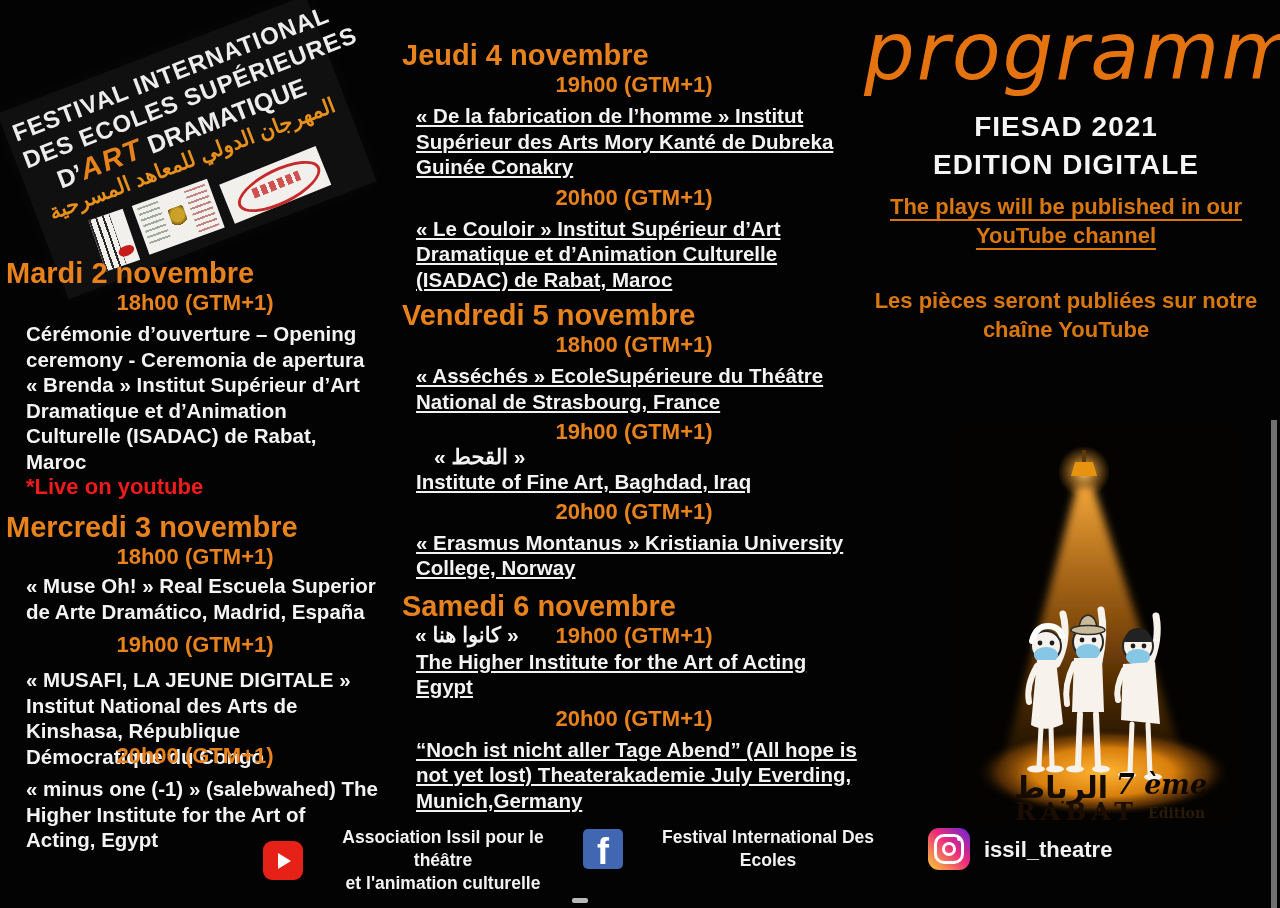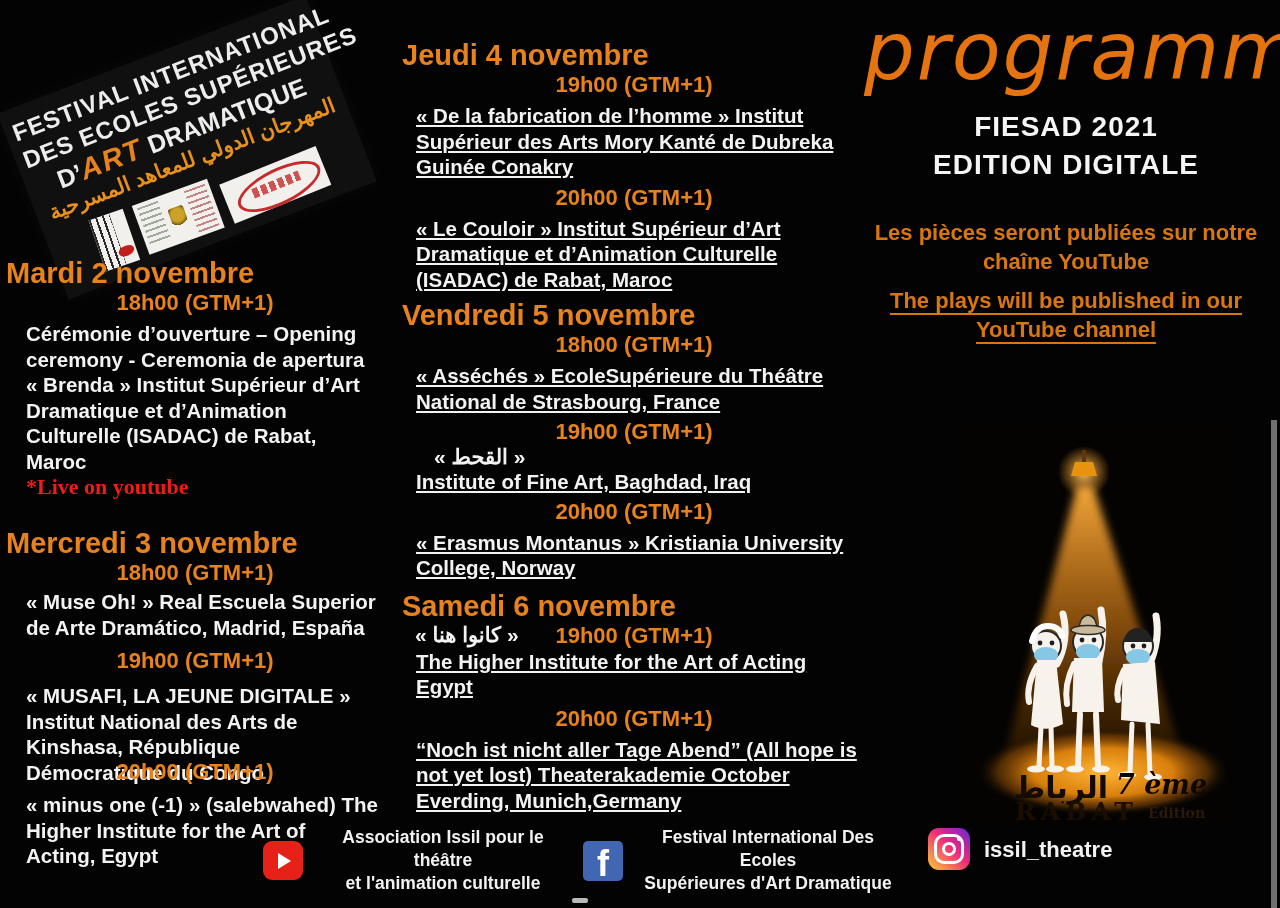--- a/index.html
+++ b/index.html
@@ -6,31 +6,31 @@
   html,body { background:#000; }
   .stage {
     position:relative; width:1280px; height:908px; overflow:hidden;
     background:#030303;
     font-family:"Liberation Sans", sans-serif; font-weight:700;
   }
   
   .h-day  { color:#E8821C; font-size:29px; line-height:30px; }
   .h-time { color:#E8821C; font-size:22px; text-align:center; line-height:25px; }
   .body-txt { color:#F3F3F3; font-size:20.5px; line-height:25.5px; }
-  .live { color:#F11B1B; font-size:22px; line-height:26px;font-family:Liberation Serif, serif; }
+  .live { color:#F11B1B; font-size:22px; line-height:26px; }
 
   
   .col-left  { position:absolute; left:6px;  top:258px; width:378px; }
   .col-left .body-txt { margin-left:20px; width:352px; }
   .col-mid   { position:absolute; left:402px; top:40px; width:464px; }
   .col-mid .body-txt { margin-left:14px; width:452px;text-decoration:underline; }
   .col-right { position:absolute; left:864px; top:0; width:404px; text-align:center; }
 
   .mt2{margin-top:2px}.mt4{margin-top:4px}.mt5{margin-top:5px}.mt6{margin-top:6px}
-  .mt8{margin-top:8px}.mt10{margin-top:10px}.mt12{margin-top:28px}.mt22{margin-top:22px}.mt36{margin-top:36px}
+  .mt8{margin-top:8px}.mt10{margin-top:10px}.mt12{margin-top:12px}.mt22{margin-top:22px}.mt36{margin-top:36px}
   .overlap-time { margin-top:-26px; }
 
   .arabic-line { color:#F3F3F3; font-size:21px; line-height:25px; margin-left:32px; }
   .samedi-row { position:relative; height:26px; margin-top:2px; }
   .samedi-row .ar { position:absolute; left:13px; top:0; color:#F3F3F3; font-size:21px; }
   .samedi-row .tm { position:absolute; left:0; width:100%; }
 
   
   .logo-card {
     position:absolute; left:22px; top:48px; width:330px; padding:10px 8px 12px 8px;
@@ -140,29 +140,29 @@
     <div class="h-time mt4">20h00 (GTM+1)</div>
     <div class="body-txt mt6">« Erasmus Montanus » Kristiania University College, Norway</div>
 
     <div class="h-day mt10">Samedi 6 novembre</div>
     <div class="samedi-row">
       <span class="ar">« كانوا هنا »</span>
       <span class="tm h-time">19h00 (GTM+1)</span>
     </div>
     <div class="body-txt">The Higher Institute for the Art of Acting Egypt</div>
     <div class="h-time mt6">20h00 (GTM+1)</div>
-    <div class="body-txt mt6">“Noch ist nicht aller Tage Abend” (All hope is not yet lost) Theaterakademie October Everding, Munich,Germany</div>
+    <div class="body-txt mt6">“Noch ist nicht aller Tage Abend” (All hope is not yet lost) Theaterakademie July Everding, Munich,Germany</div>
   </div>
 
   <div class="col-right">
     <div class="script-title">programme</div>
     <div class="fiesad mt6">FIESAD 2021</div>
     <div class="fiesad mt4">EDITION DIGITALE</div>
+    <div class="announce en mt10">The plays will be published  in our YouTube channel</div>
     <div class="announce mt36">Les pièces seront publiées  sur notre chaîne YouTube</div>
-    <div class="announce en mt10">The plays will be published  in our YouTube channel</div>
   </div>
 
   <div class="spot-poster">
     <svg viewBox="0 0 285 400" width="285" height="400">
       <defs>
         <radialGradient id="glow" cx="50%" cy="50%" r="50%">
           <stop offset="0%" stop-color="#FFC96B" stop-opacity="1"></stop>
           <stop offset="100%" stop-color="#FF9A1F" stop-opacity="0"></stop>
         </radialGradient>
         <linearGradient id="coneG" x1="0" y1="0" x2="0" y2="1">
@@ -255,21 +255,20 @@
         <div>Association Issil pour le théâtre</div>
         <div>et l'animation culturelle</div>
       </div>
     </div>
     <div class="social" style="left:583px; top:8px;">
       <div class="fb-icon">
           <span>f</span>
         </div>
       <div class="social-label" style="width:262px">
         <div>Festival International Des Ecoles</div>
-        <div>Supérieures d'Art Dramatique</div>
       </div>
     </div>
     <div class="social" style="left:928px; top:10px;">
       <div class="ig-icon">
         <span class="frame"></span>
           <span class="lens"></span>
           <span class="dot"></span>
       </div>
       <div class="social-label" style="font-size:22px">issil_theatre</div>
     </div>

